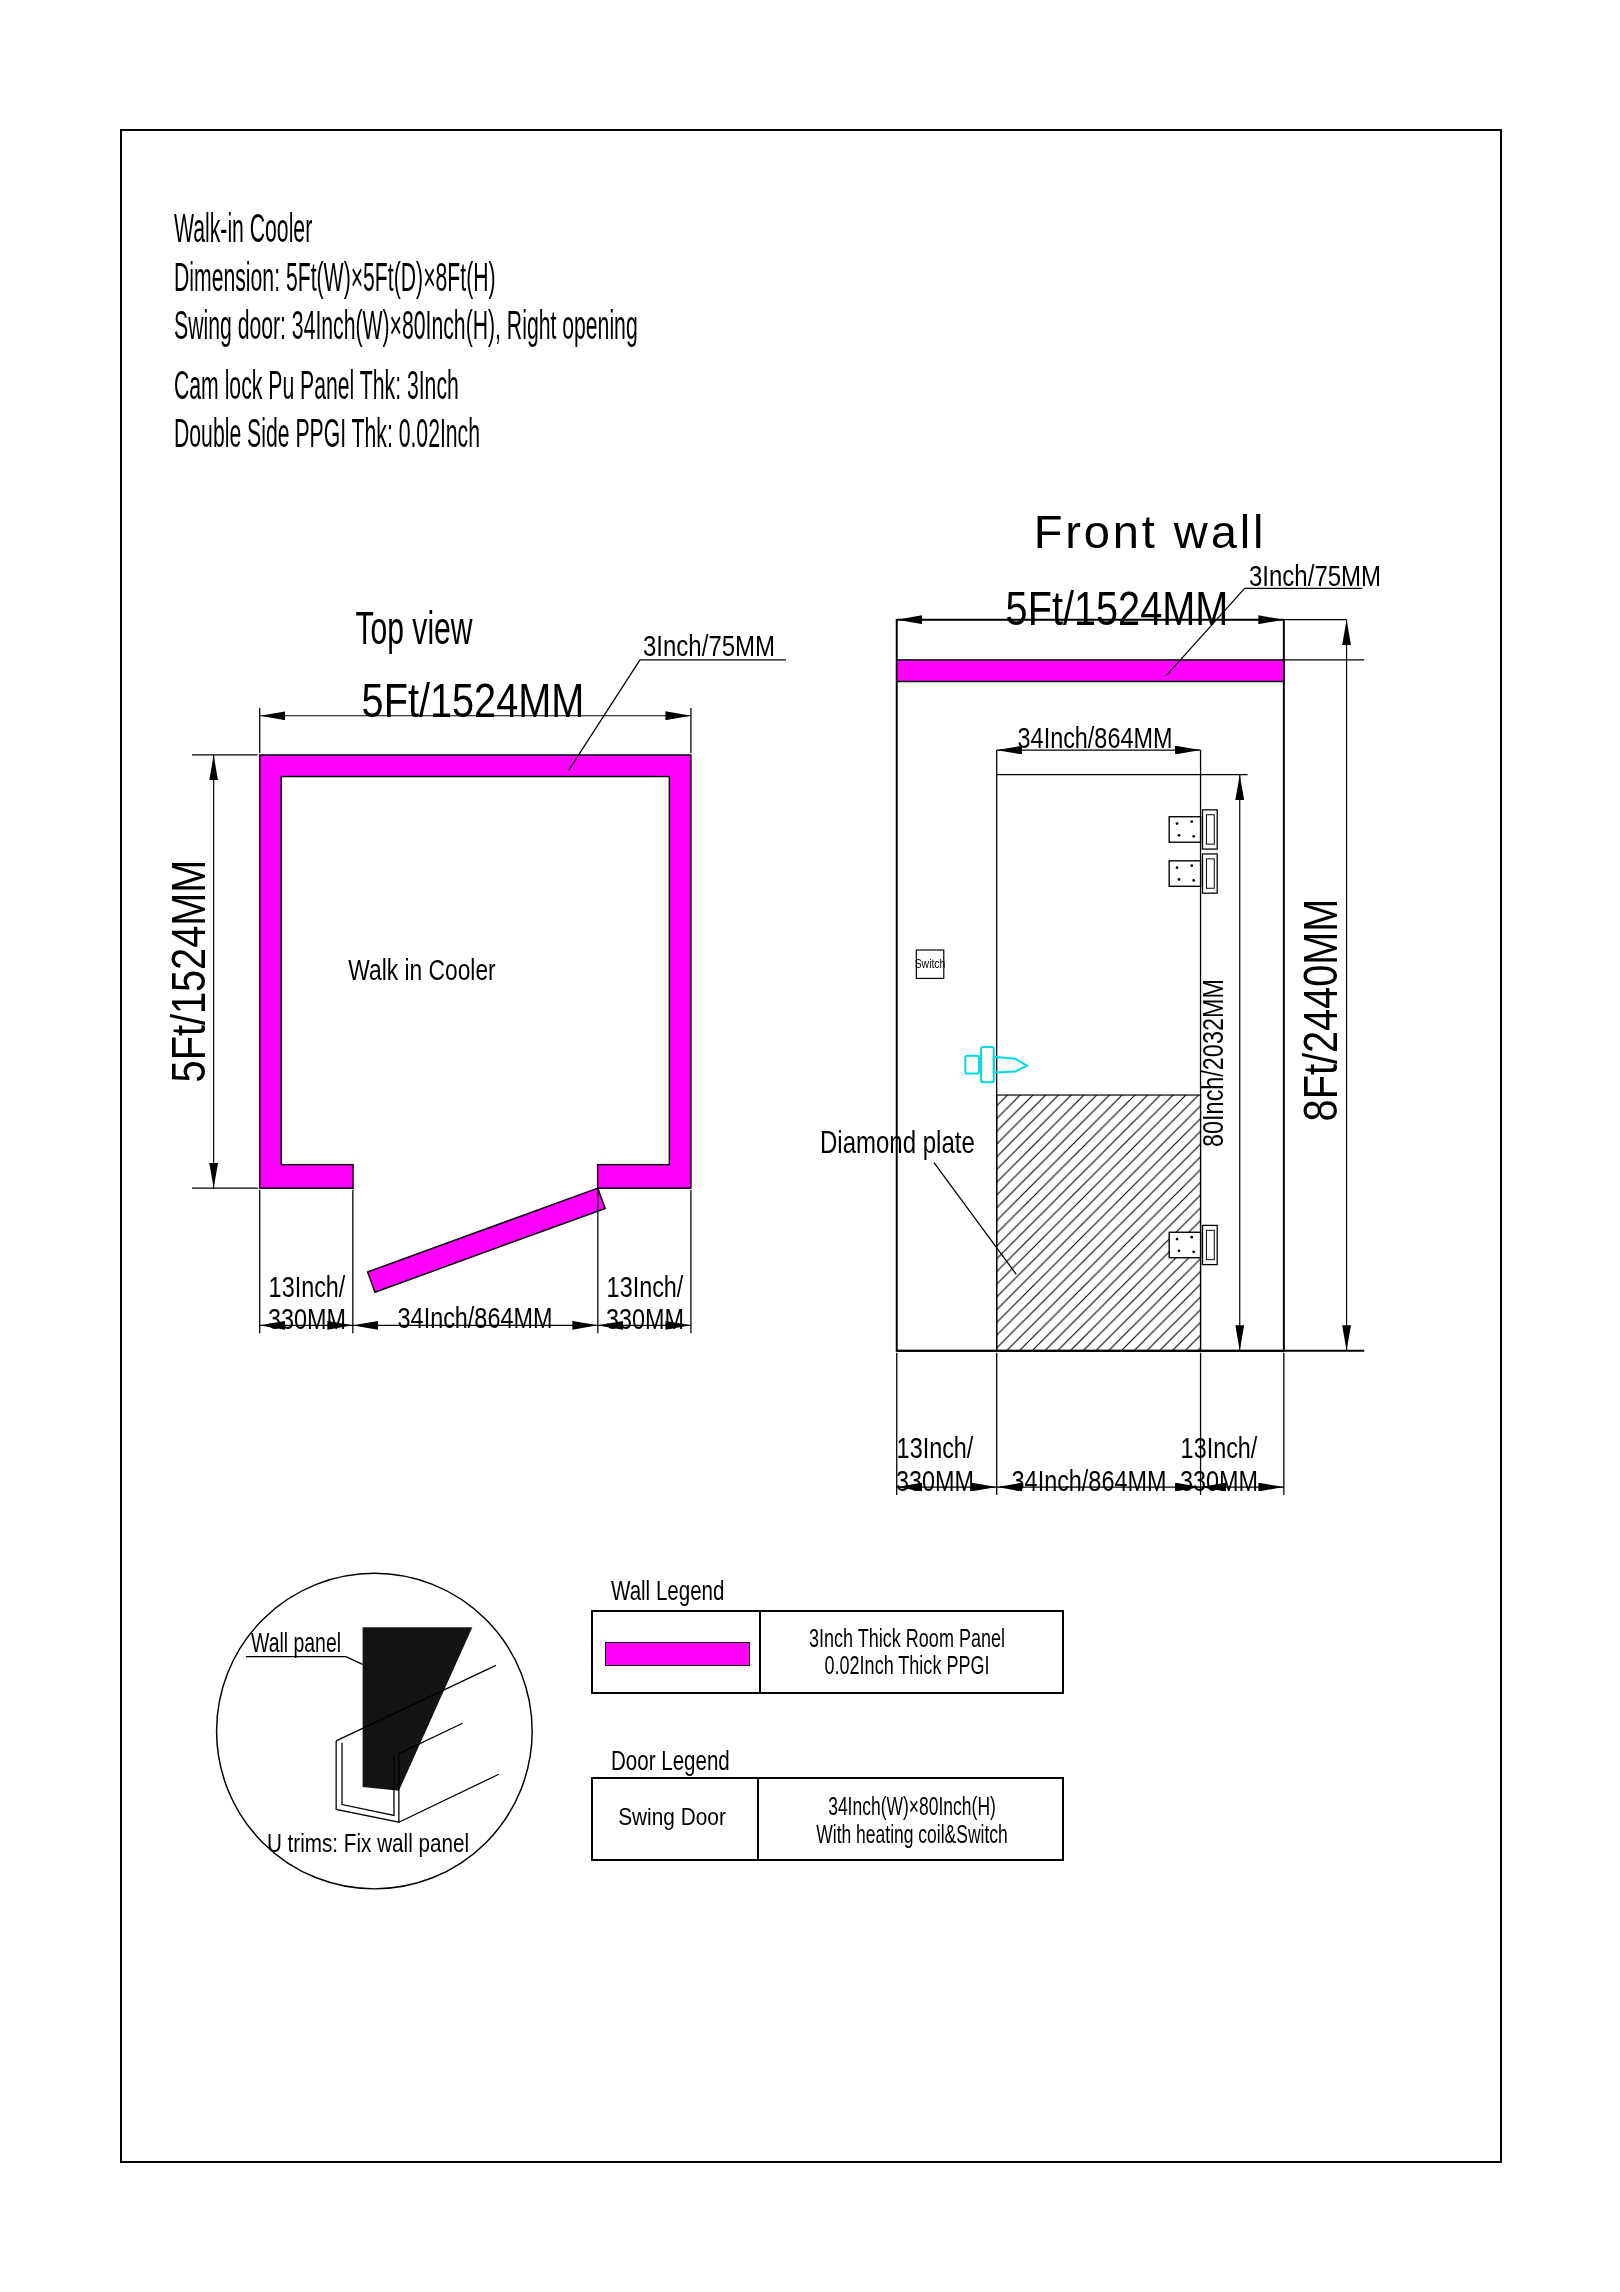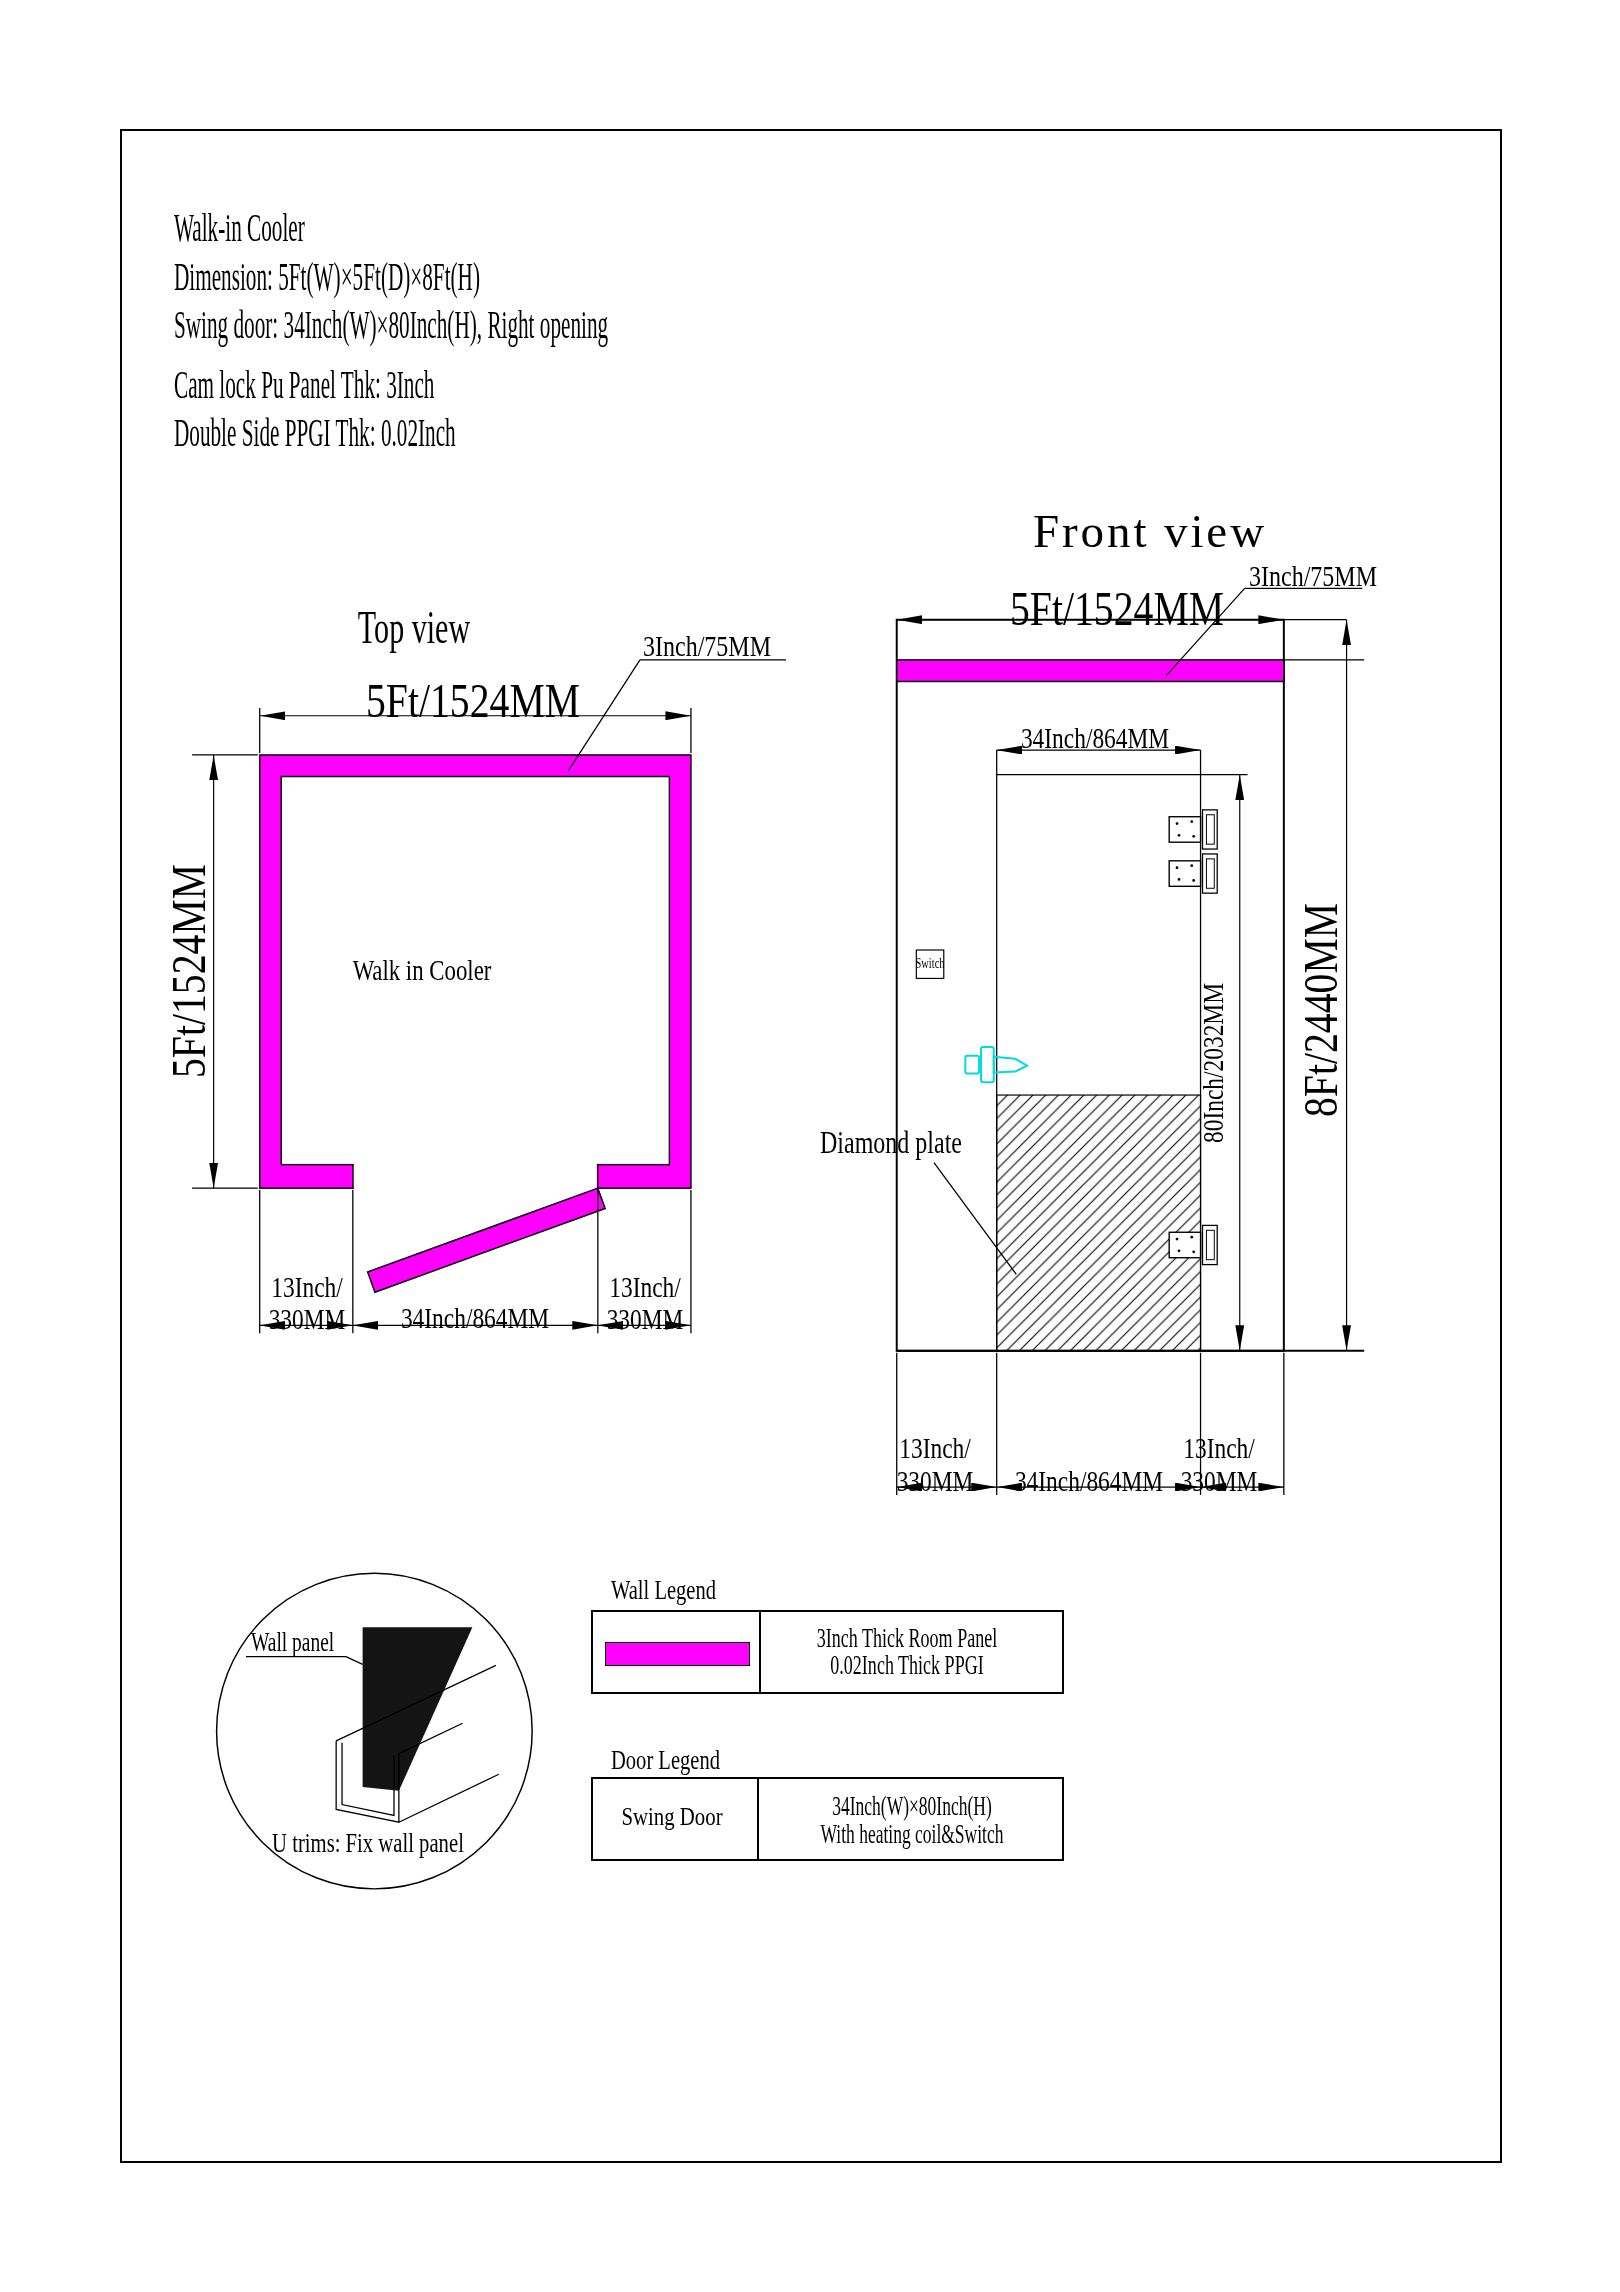--- a/index.html
+++ b/index.html
@@ -1,18 +1,18 @@
 <!DOCTYPE html>
 <html style="--panel: #ff00ff; --handle: #00dcdc;"><head>
 <meta charset="utf-8">
 <style>
   html,body { margin:0; padding:0; background:#fff; }
   #page {
     position:relative; width:1620px; height:2293px; background:#ffffff;
-    font-family:Liberation Serif, serif; overflow:hidden;
+    font-family:Liberation Sans, sans-serif; overflow:hidden;
   }
   #frame {
     position:absolute; left:120px; top:129px; width:1378px; height:2030px;
     border:2px solid #000;
   }
   svg { position:absolute; left:0; top:0; }
   .ln  { stroke:#000; fill:none; stroke-width:1.3px; }
   .ln2 { stroke:#000; fill:none; stroke-width:2px; }
   .dim { stroke:#000; fill:none; stroke-width:1.2px; }
   .panel-fill  { fill:var(--panel,#ff00ff); stroke:#000; stroke-width:1.5px; }
@@ -162,21 +162,21 @@
   <div class="t c" style="left:473px; top:700px; font-size:49px; --sx:0.81;">5Ft/1524MM</div>
   <div class="t l" style="left:643px; top:646px; font-size:30px; --sx:0.80;">3Inch/75MM</div>
   <div class="t v" style="left:188px; top:971px; font-size:49px; --sx:0.81;">5Ft/1524MM</div>
   <div class="t c" style="left:422px; top:970px; font-size:30px; --sx:0.76;">Walk in Cooler</div>
   <div class="t c" style="left:307px; top:1287px; font-size:30px; --sx:0.78;">13Inch/</div>
   <div class="t c" style="left:307px; top:1319px; font-size:30px; --sx:0.78;">330MM</div>
   <div class="t c" style="left:475px; top:1318px; font-size:30px; --sx:0.78;">34Inch/864MM</div>
   <div class="t c" style="left:645px; top:1287px; font-size:30px; --sx:0.78;">13Inch/</div>
   <div class="t c" style="left:645px; top:1319px; font-size:30px; --sx:0.78;">330MM</div>
 
-  <div class="t c" style="left:1150px; top:531px; font-size:47px; --sx:1; letter-spacing:2.9px;">Front view</div>
+  <div class="t c" style="left:1150px; top:531px; font-size:47px; --sx:1; letter-spacing:2.9px;">Front wall</div>
   <div class="t c" style="left:1117px; top:608px; font-size:49px; --sx:0.81;">5Ft/1524MM</div>
   <div class="t l" style="left:1249px; top:576px; font-size:30px; --sx:0.80;">3Inch/75MM</div>
   <div class="t c" style="left:1095px; top:738px; font-size:30px; --sx:0.78;">34Inch/864MM</div>
   <div class="t v" style="left:1213px; top:1063px; font-size:30px; --sx:0.78;">80Inch/2032MM</div>
   <div class="t v" style="left:1320px; top:1010px; font-size:49px; --sx:0.81;">8Ft/2440MM</div>
   <div class="t c" style="left:930px; top:964px; font-size:13.7px; --sx:0.76;">Switch</div>
   <div class="t l" style="left:820px; top:1142px; font-size:32px; --sx:0.75;">Diamond plate</div>
   <div class="t c" style="left:935px; top:1448px; font-size:30px; --sx:0.78;">13Inch/</div>
   <div class="t c" style="left:935px; top:1481px; font-size:30px; --sx:0.78;">330MM</div>
   <div class="t c" style="left:1089px; top:1481px; font-size:30px; --sx:0.78;">34Inch/864MM</div>

